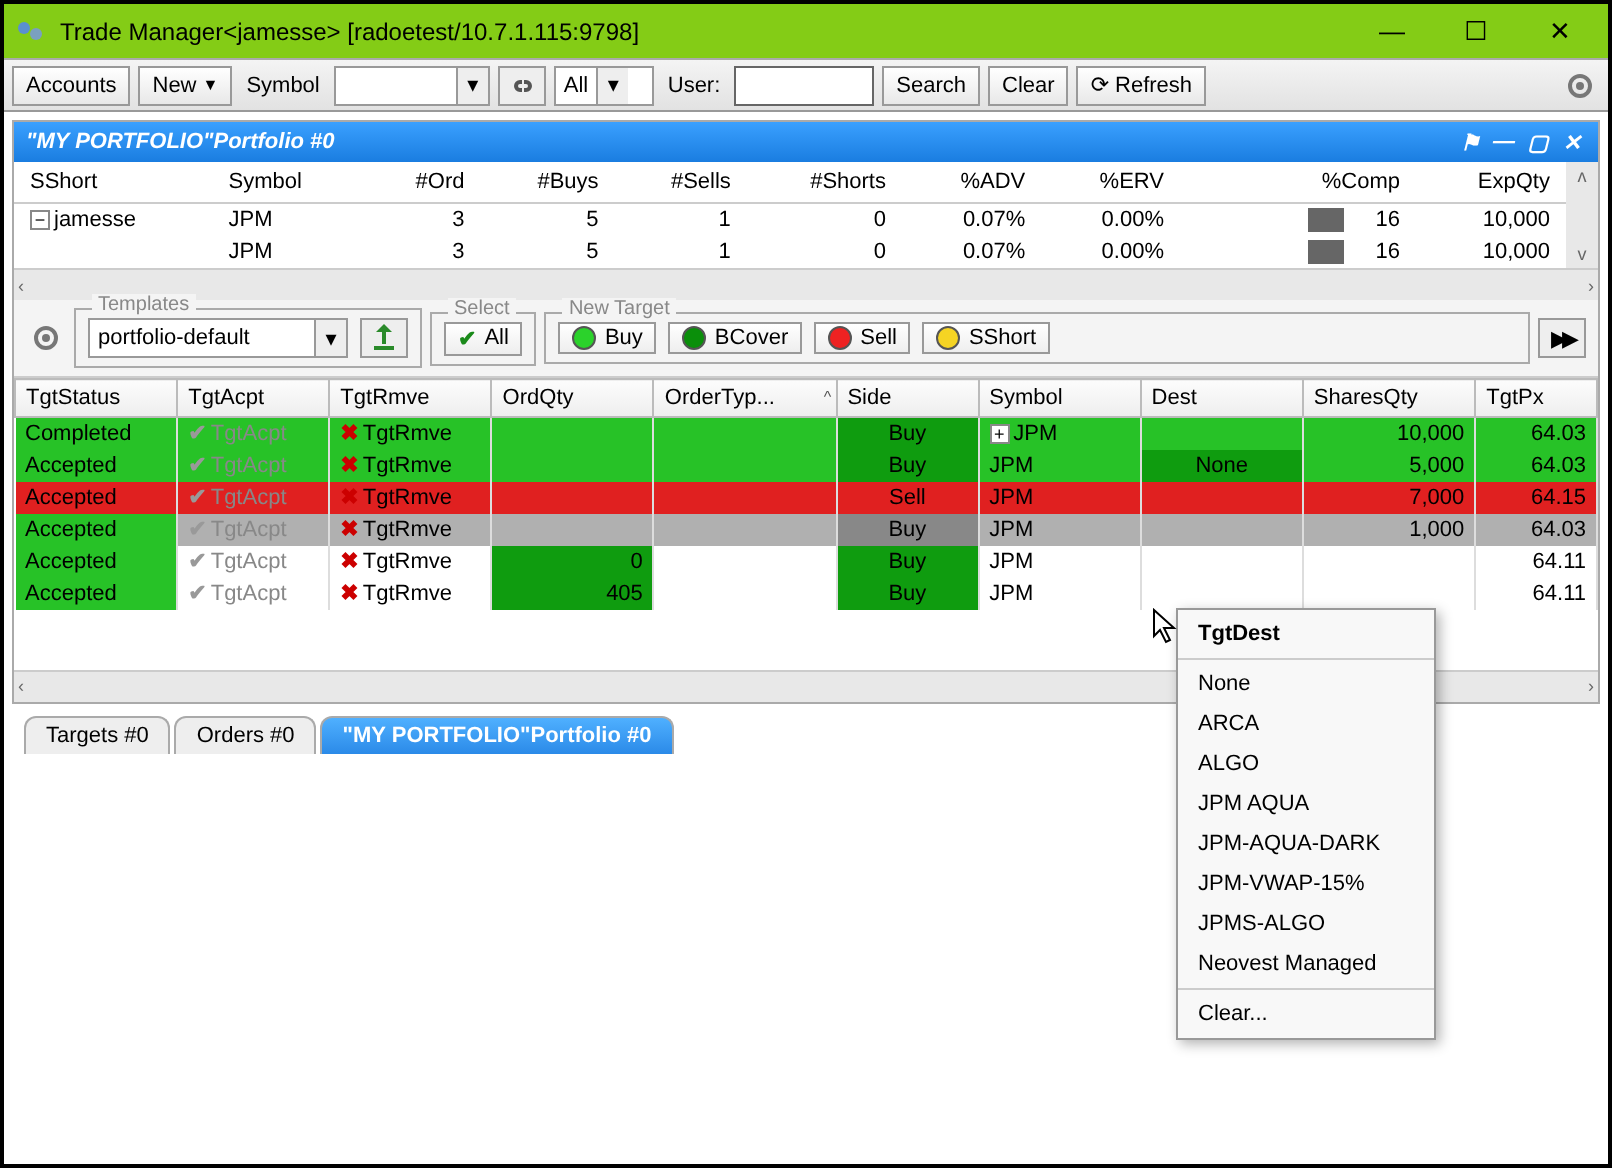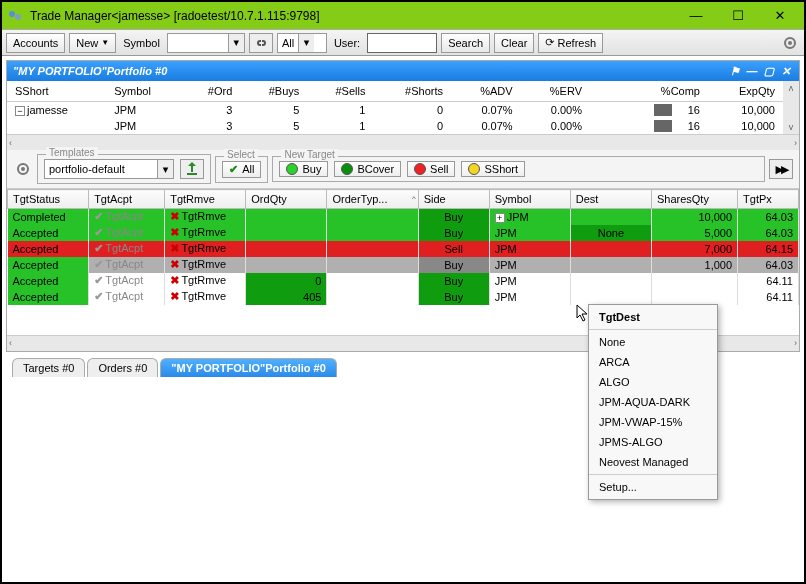--- a/index.html
+++ b/index.html
@@ -405,24 +405,25 @@
   </div>
 </div>
 
 <div class="context-menu">
   <div class="mi bold">TgtDest</div>
   <div class="sep"></div>
   <div id="menu-items">
       <div class="mi">None</div>
       <div class="mi">ARCA</div>
       <div class="mi">ALGO</div>
+      <div class="mi">JPM AQUA</div>
       <div class="mi">JPM-AQUA-DARK</div>
       <div class="mi">JPM-VWAP-15%</div>
       <div class="mi">JPMS-ALGO</div>
       <div class="mi">Neovest Managed</div>
     </div>
   <div class="sep"></div>
-  <div class="mi">Setup...</div>
+  <div class="mi">Clear...</div>
 </div>
 
 <svg class="cursor-arrow" viewBox="0 0 14 18">
   <path d="M1 1 L1 14 L4 11 L7 17 L9 16 L6 10 L11 10 Z" fill="#fff" stroke="#000" stroke-width="1"></path>
 </svg>
 
 </body></html>

